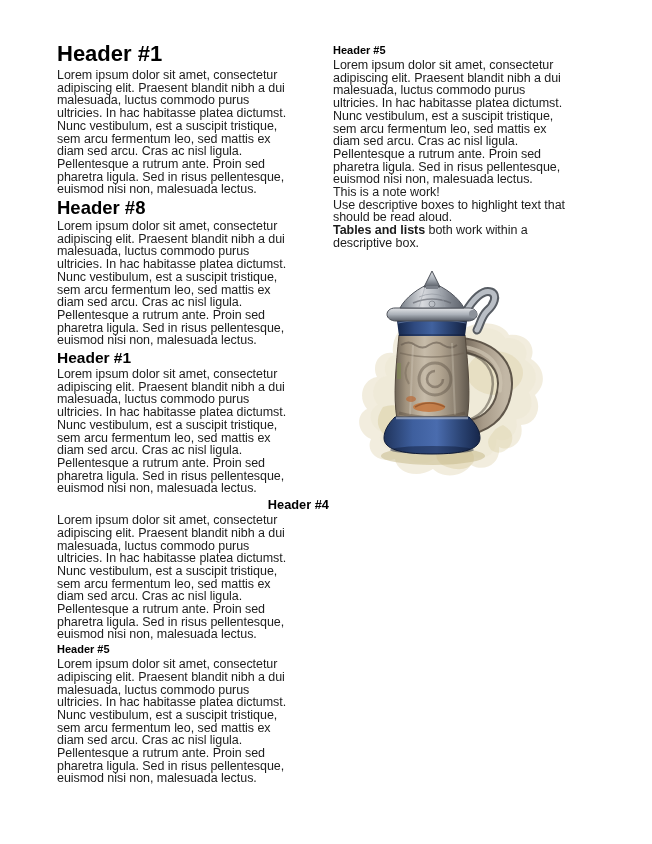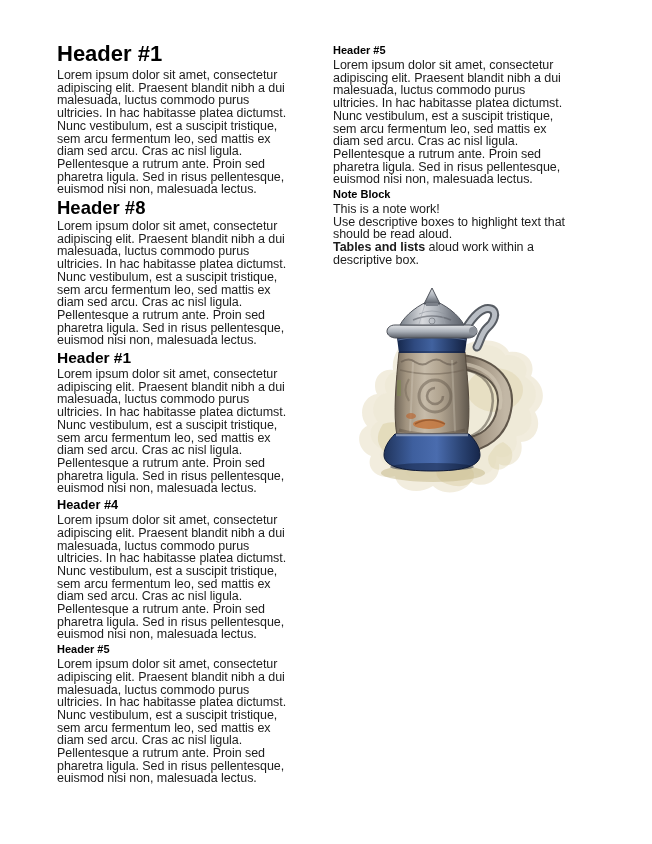--- a/index.html
+++ b/index.html
@@ -19,21 +19,21 @@
   .col-left  { width: 272px; margin-right: 4px; }
   .col-right { width: 281px; }
 
   h1, h2, h3, h4, h5, .h5-label {
     color: #000000; font-weight: bold; margin: 2px 0;
     font-family: "Liberation Sans", sans-serif;
   }
   h1 { font-size: 22px;   line-height: 24px; margin-top: 0; margin-bottom: 3px; }
   h2 { font-size: 18.5px; line-height: 20px; }
   h3 { font-size: 15.5px; line-height: 17px; }
-  h4 { font-size: 12.8px; line-height: 15px; }
+  h4 { font-size: 12.8px; line-height: 15px; text-align: right; }
   h5, .h5-label { font-size: 11px; line-height: 13px; }
 
   p {
     margin: 0;
     font-size: 12.5px;
     line-height: 12.7px;
     white-space: pre-line;
     letter-spacing: -0.05px;
   }
   .lead-bold { font-weight: bold; }
@@ -113,27 +113,26 @@
 adipiscing elit. Praesent blandit nibh a dui
 malesuada, luctus commodo purus
 ultricies. In hac habitasse platea dictumst.
 Nunc vestibulum, est a suscipit tristique,
 sem arcu fermentum leo, sed mattis ex
 diam sed arcu. Cras ac nisl ligula.
 Pellentesque a rutrum ante. Proin sed
 pharetra ligula. Sed in risus pellentesque,
 euismod nisi non, malesuada lectus.</p>
 
-    <div class="h5-label">Note Block</div>
     <p>This is a note work!</p>
 
     <p>Use descriptive boxes to highlight text that
 should be read aloud.</p>
 
-    <p><span class="lead-bold">Tables and lists</span><span> aloud work within a
+    <p><span class="lead-bold">Tables and lists</span><span> both work within a
 descriptive box.</span></p>
 
     <svg class="illustration" width="250" height="215" viewBox="0 0 250 215" xmlns="http://www.w3.org/2000/svg">
       <defs>
         <linearGradient id="gLid" x1="0" y1="0" x2="1" y2="0">
           <stop offset="0" stop-color="#798089"></stop>
           <stop offset="0.35" stop-color="#d8dade"></stop>
           <stop offset="0.55" stop-color="#b4b9c0"></stop>
           <stop offset="0.8" stop-color="#7b8089"></stop>
           <stop offset="1" stop-color="#5d626b"></stop>

